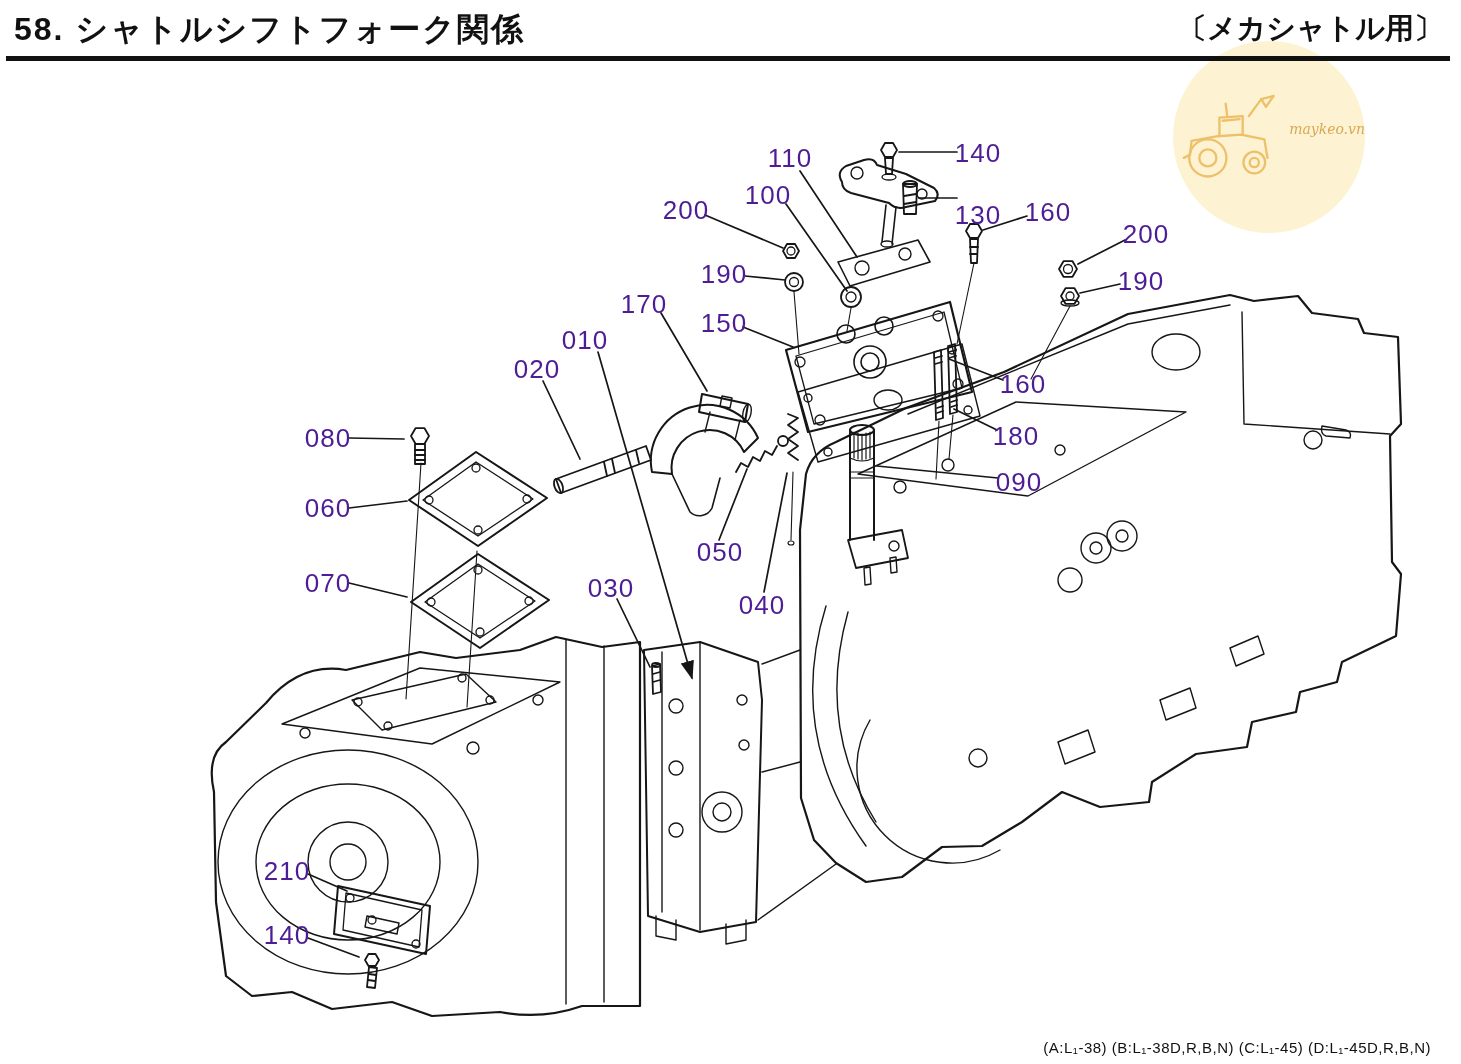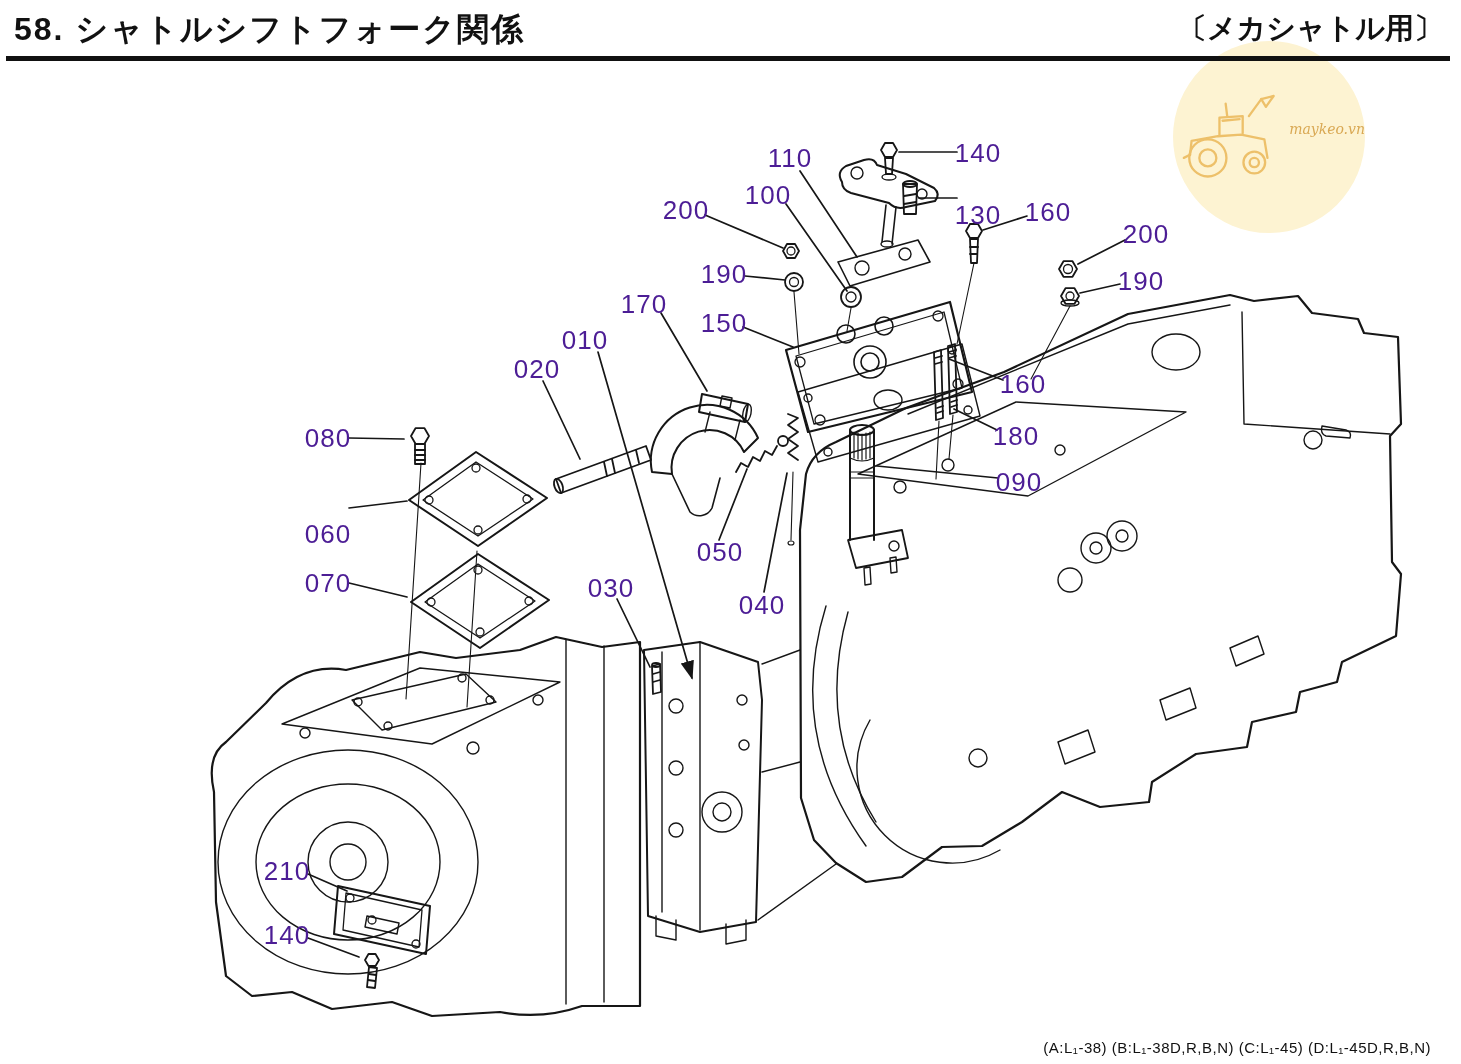--- a/index.html
+++ b/index.html
@@ -380,21 +380,21 @@
       <div class="callout" style="left: 1146px; top: 234px;">200</div>
       <div class="callout" style="left: 724px; top: 274px;">190</div>
       <div class="callout" style="left: 1141px; top: 281px;">190</div>
       <div class="callout" style="left: 644px; top: 304px;">170</div>
       <div class="callout" style="left: 724px; top: 323px;">150</div>
       <div class="callout" style="left: 585px; top: 340px;">010</div>
       <div class="callout" style="left: 530px; top: 369px; margin-left: 7px;">020</div>
       <div class="callout" style="left: 1023px; top: 384px;">160</div>
       <div class="callout" style="left: 328px; top: 438px;">080</div>
       <div class="callout" style="left: 1016px; top: 436px;">180</div>
-      <div class="callout" style="left: 328px; top: 508px; margin-top: 26px;">060</div>
+      <div class="callout" style="left: 328px; top: 508px;">060</div>
       <div class="callout" style="left: 1019px; top: 482px;">090</div>
       <div class="callout" style="left: 720px; top: 552px;">050</div>
       <div class="callout" style="left: 328px; top: 583px;">070</div>
       <div class="callout" style="left: 611px; top: 588px;">030</div>
       <div class="callout" style="left: 762px; top: 605px;">040</div>
       <div class="callout" style="left: 287px; top: 871px;">210</div>
       <div class="callout" style="left: 287px; top: 935px;">140</div>
     </div>
 
   <div class="header-title">58. シャトルシフトフォーク関係</div>

